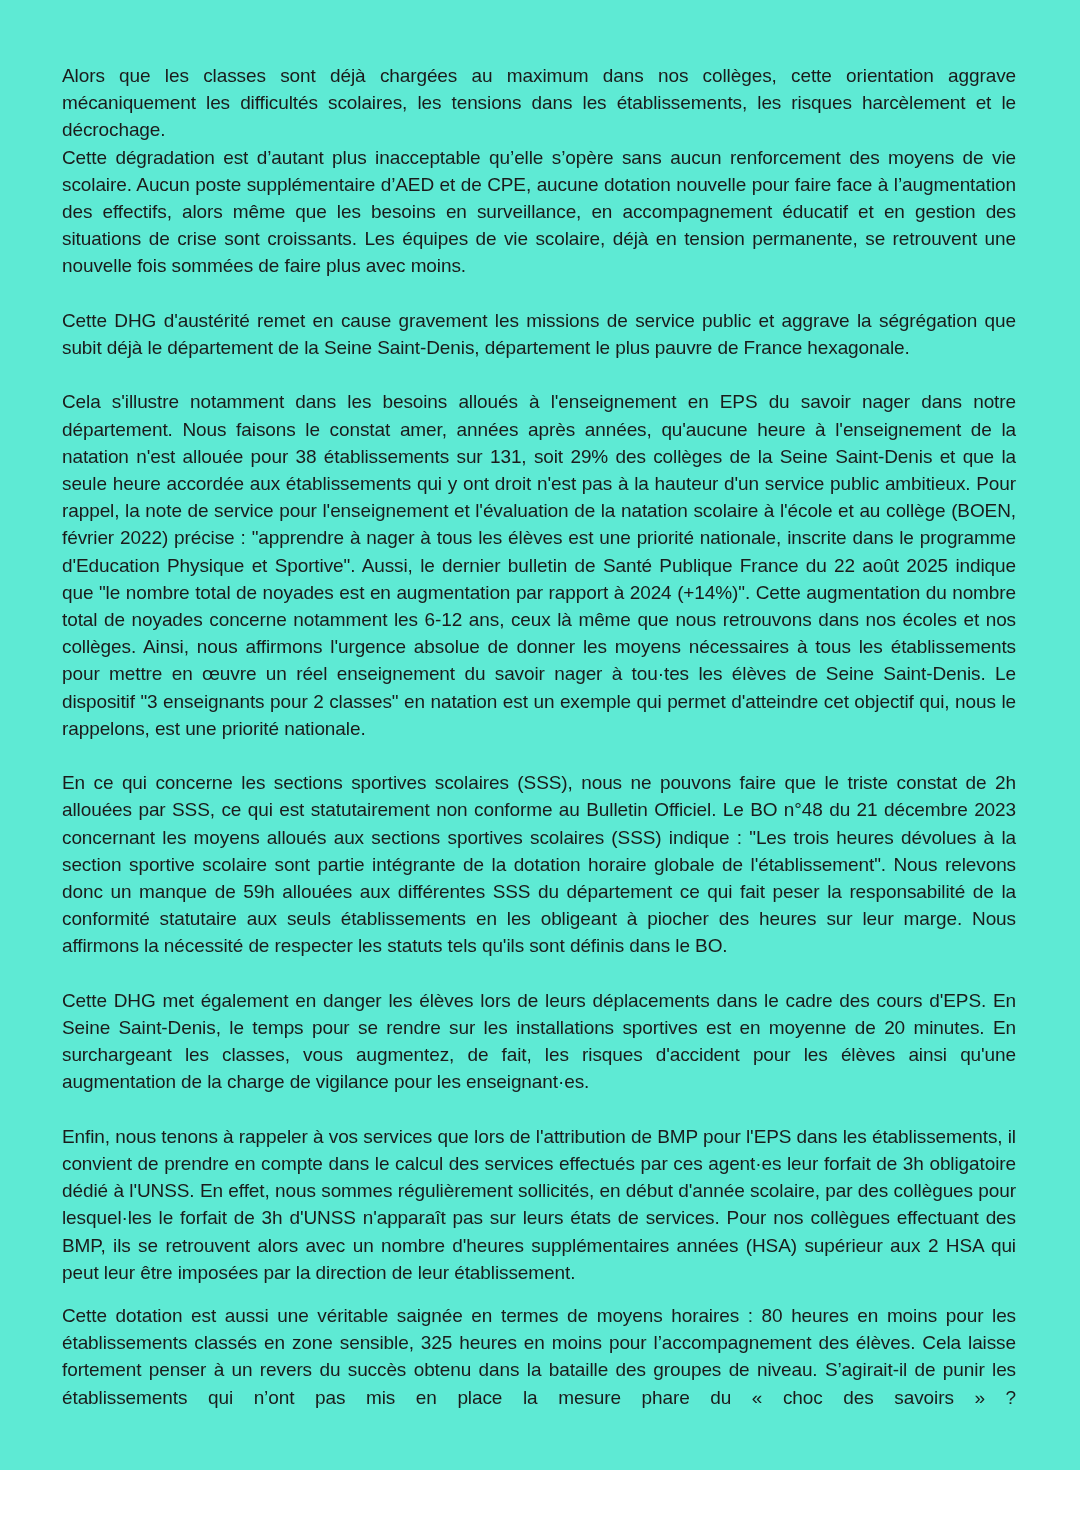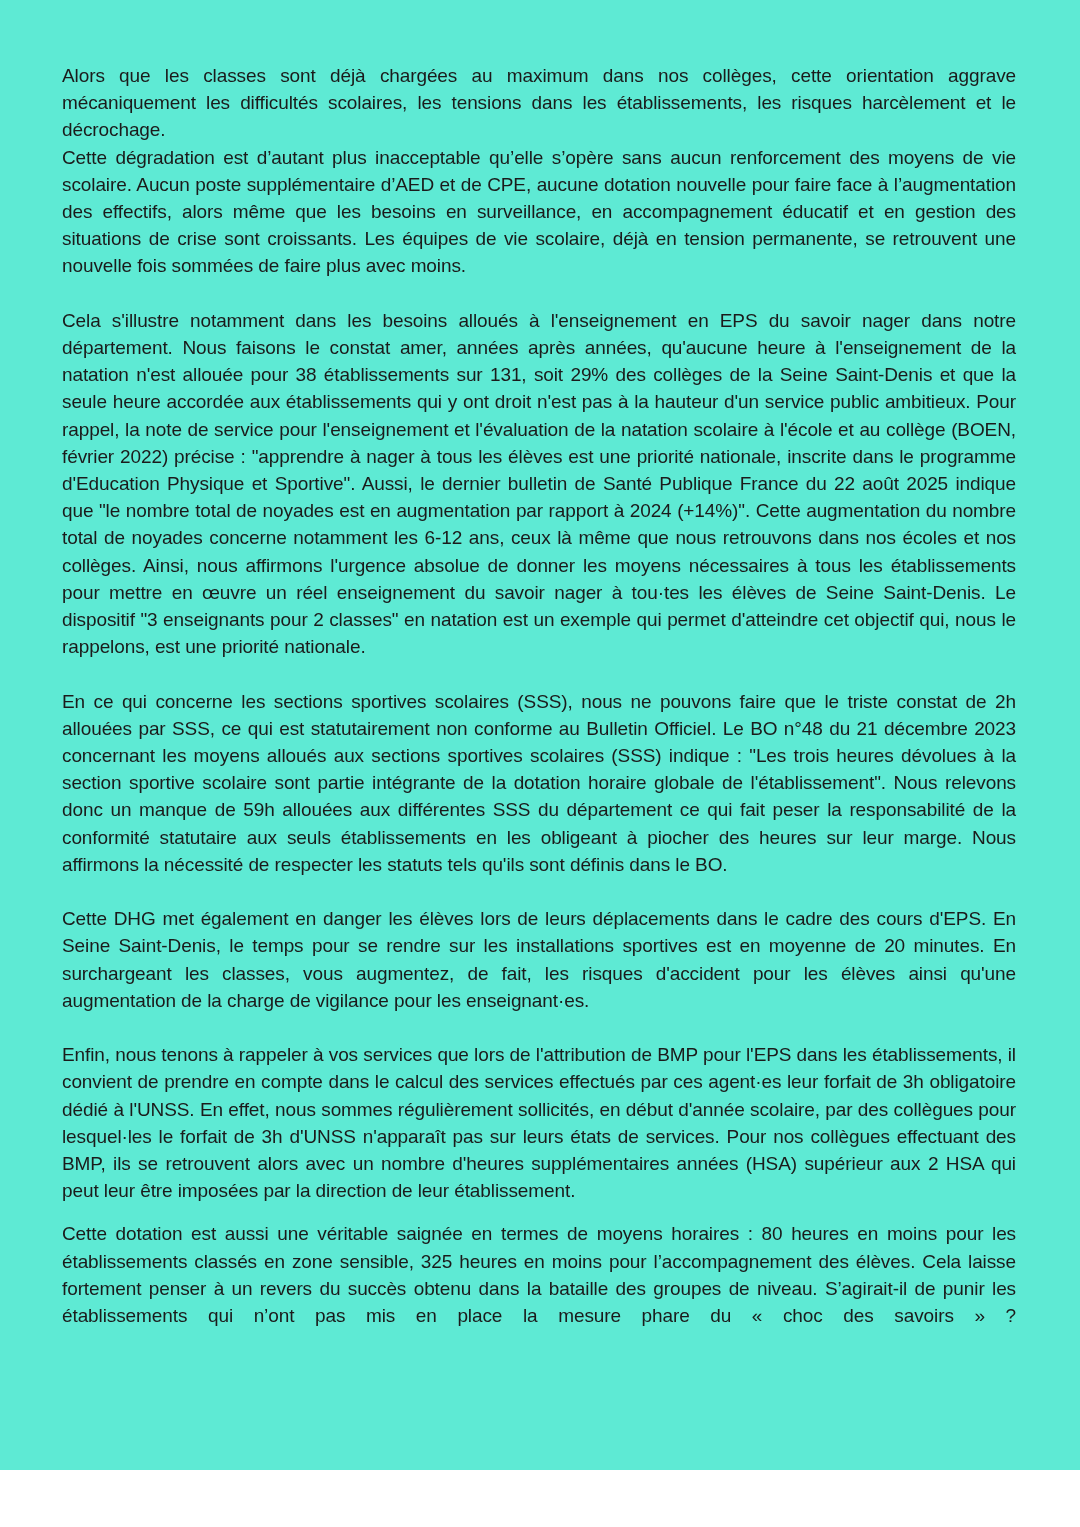--- a/index.html
+++ b/index.html
@@ -37,19 +37,20 @@
     margin-top: 16px;
   }
 </style>
 </head>
 <body>
 
 <div class="page">
   <div class="doc-text">
     <p>Alors que les classes sont déjà chargées au maximum dans nos collèges, cette orientation aggrave mécaniquement les difficultés scolaires, les tensions dans les établissements, les risques harcèlement et le décrochage.</p>
     <p>Cette dégradation est d’autant plus inacceptable qu’elle s’opère sans aucun renforcement des moyens de vie scolaire. Aucun poste supplémentaire d’AED et de CPE, aucune dotation nouvelle pour faire face à l’augmentation des effectifs, alors même que les besoins en surveillance, en accompagnement éducatif et en gestion des situations de crise sont croissants. Les équipes de vie scolaire, déjà en tension permanente, se retrouvent une nouvelle fois sommées de faire plus avec moins.</p>
+    <p class="gap">Cette DHG d'austérité remet en cause gravement les missions de service public et aggrave la ségrégation que subit déjà le département de la Seine Saint-Denis, département le plus pauvre de France hexagonale.</p>
     <p class="gap">Cela s'illustre notamment dans les besoins alloués à l'enseignement en EPS du savoir nager dans notre département. Nous faisons le constat amer, années après années, qu'aucune heure à l'enseignement de la natation n'est allouée pour 38 établissements sur 131, soit 29% des collèges de la Seine Saint-Denis et que la seule heure accordée aux établissements qui y ont droit n'est pas à la hauteur d'un service public ambitieux. Pour rappel, la note de service pour l'enseignement et l'évaluation de la natation scolaire à l'école et au collège (BOEN, février 2022) précise : "apprendre à nager à tous les élèves est une priorité nationale, inscrite dans le programme d'Education Physique et Sportive". Aussi, le dernier bulletin de Santé Publique France du 22 août 2025 indique que "le nombre total de noyades est en augmentation par rapport à 2024 (+14%)". Cette augmentation du nombre total de noyades concerne notamment les 6-12 ans, ceux là même que nous retrouvons dans nos écoles et nos collèges. Ainsi, nous affirmons l'urgence absolue de donner les moyens nécessaires à tous les établissements pour mettre en œuvre un réel enseignement du savoir nager à tou·tes les élèves de Seine Saint-Denis. Le dispositif "3 enseignants pour 2 classes" en natation est un exemple qui permet d'atteindre cet objectif qui, nous le rappelons, est une priorité nationale.</p>
     <p class="gap">En ce qui concerne les sections sportives scolaires (SSS), nous ne pouvons faire que le triste constat de 2h allouées par SSS, ce qui est statutairement non conforme au Bulletin Officiel. Le BO n°48 du 21 décembre 2023 concernant les moyens alloués aux sections sportives scolaires (SSS) indique : "Les trois heures dévolues à la section sportive scolaire sont partie intégrante de la dotation horaire globale de l'établissement". Nous relevons donc un manque de 59h allouées aux différentes SSS du département ce qui fait peser la responsabilité de la conformité statutaire aux seuls établissements en les obligeant à piocher des heures sur leur marge. Nous affirmons la nécessité de respecter les statuts tels qu'ils sont définis dans le BO.</p>
     <p class="gap">Cette DHG met également en danger les élèves lors de leurs déplacements dans le cadre des cours d'EPS. En Seine Saint-Denis, le temps pour se rendre sur les installations sportives est en moyenne de 20 minutes. En surchargeant les classes, vous augmentez, de fait, les risques d'accident pour les élèves ainsi qu'une augmentation de la charge de vigilance pour les enseignant·es.</p>
     <p class="gap">Enfin, nous tenons à rappeler à vos services que lors de l'attribution de BMP pour l'EPS dans les établissements, il convient de prendre en compte dans le calcul des services effectués par ces agent·es leur forfait de 3h obligatoire dédié à l'UNSS. En effet, nous sommes régulièrement sollicités, en début d'année scolaire, par des collègues pour lesquel·les le forfait de 3h d'UNSS n'apparaît pas sur leurs états de services. Pour nos collègues effectuant des BMP, ils se retrouvent alors avec un nombre d'heures supplémentaires années (HSA) supérieur aux 2 HSA qui peut leur être imposées par la direction de leur établissement.</p>
     <p class="gap justify-last">Cette dotation est aussi une véritable saignée en termes de moyens horaires : 80 heures en moins pour les établissements classés en zone sensible, 325 heures en moins pour l’accompagnement des élèves. Cela laisse fortement penser à un revers du succès obtenu dans la bataille des groupes de niveau. S’agirait-il de punir les établissements qui n’ont pas mis en place la mesure phare du « choc des savoirs » ?</p>
   </div>
 </div>
 
 </body></html>

